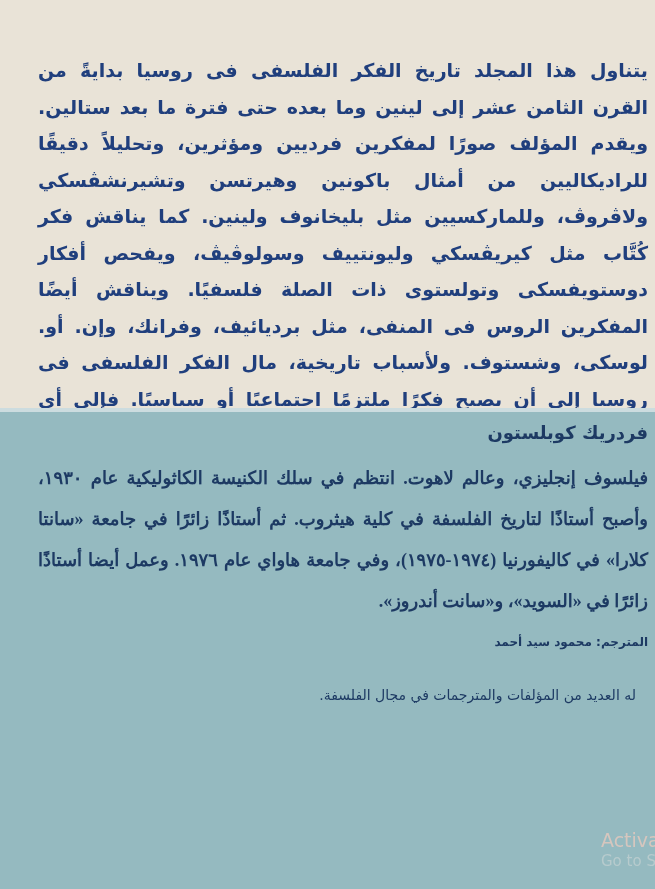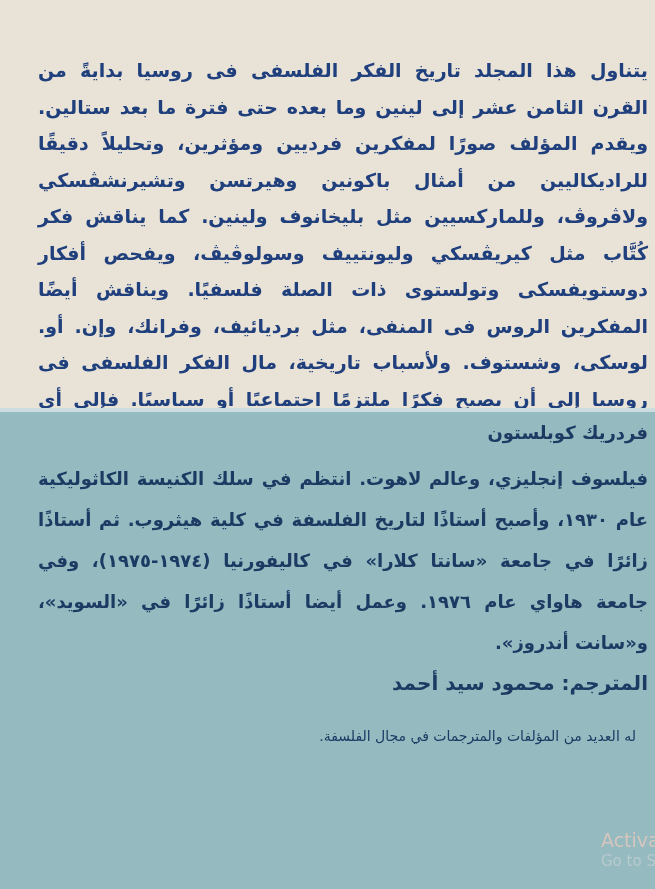--- a/index.html
+++ b/index.html
@@ -47,23 +47,24 @@
   .author-name {
     font-size: 18px; font-weight: bold;
     line-height: 30px;
     margin: 0 0 10px 0;
     text-align: right;
   }
   .bio-block {
     font-size: 18px; font-weight: bold;
     line-height: 41px;
     margin: 0;
+    font-family: Liberation Serif, serif;
   }
   .translator-heading {
-    font-size: 20px; font-weight: bold;
+    font-size: 12px; font-weight: bold;
     line-height: 41px;
     margin: 0;
     text-align: right;
   }
   .note-block {
     font-size: 14px; font-weight: normal;
     line-height: 41px;
     margin: 12px;
     text-align: right;
   }

